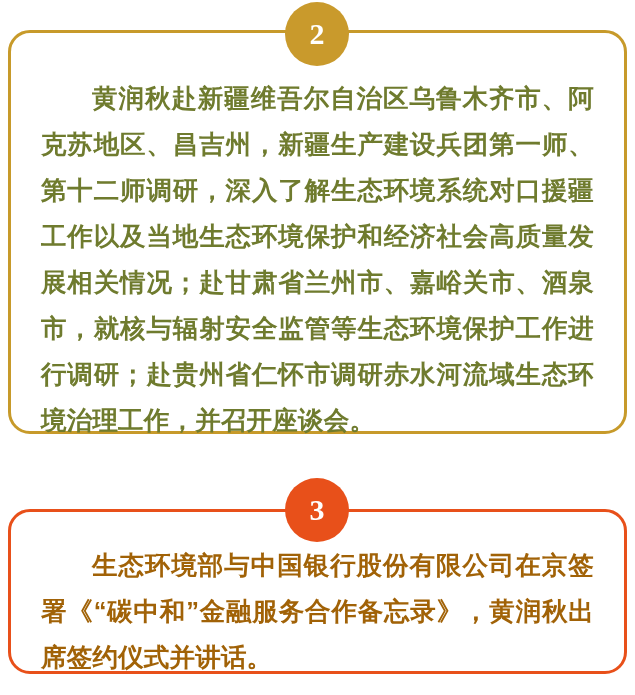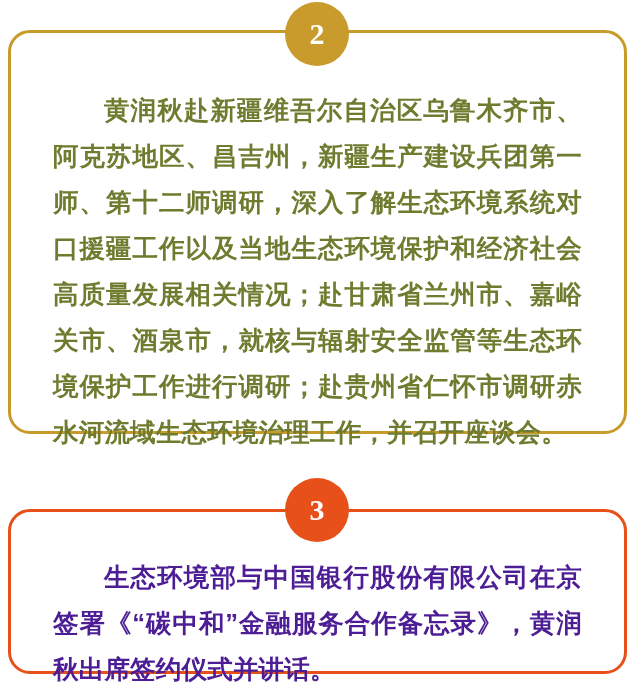--- a/index.html
+++ b/index.html
@@ -41,21 +41,21 @@
   }
 
   .card-text {
     font-size: 25.5px;
     line-height: 46px;
     letter-spacing: 0.2px;
     text-indent: 51px;
     font-weight: bold;
     text-align: justify;
     text-justify: inter-ideograph;
-    margin: 16px;
+    margin: 4px;
     white-space: normal;
   }
 
   
   .badge {
     position: absolute;
     width: 64px;
     height: 64px;
     border-radius: 50%;
     display: flex;
@@ -93,21 +93,21 @@
     left: 8px;
     top: 509px;
     width: 619px;
     height: 165px;
   }
   #card-3 .card-body {
     border-color: #e8501a;
     padding: 26px 26px 16px 26px;
   }
   #card-3 .card-text {
-    color: #4c1d95;
+    color: #a16207;
   }
   #badge-3 {
     left: 285px;
     top: 478px;
     background: #e8501a;
   }
 </style>
 </head>
 <body>
 

